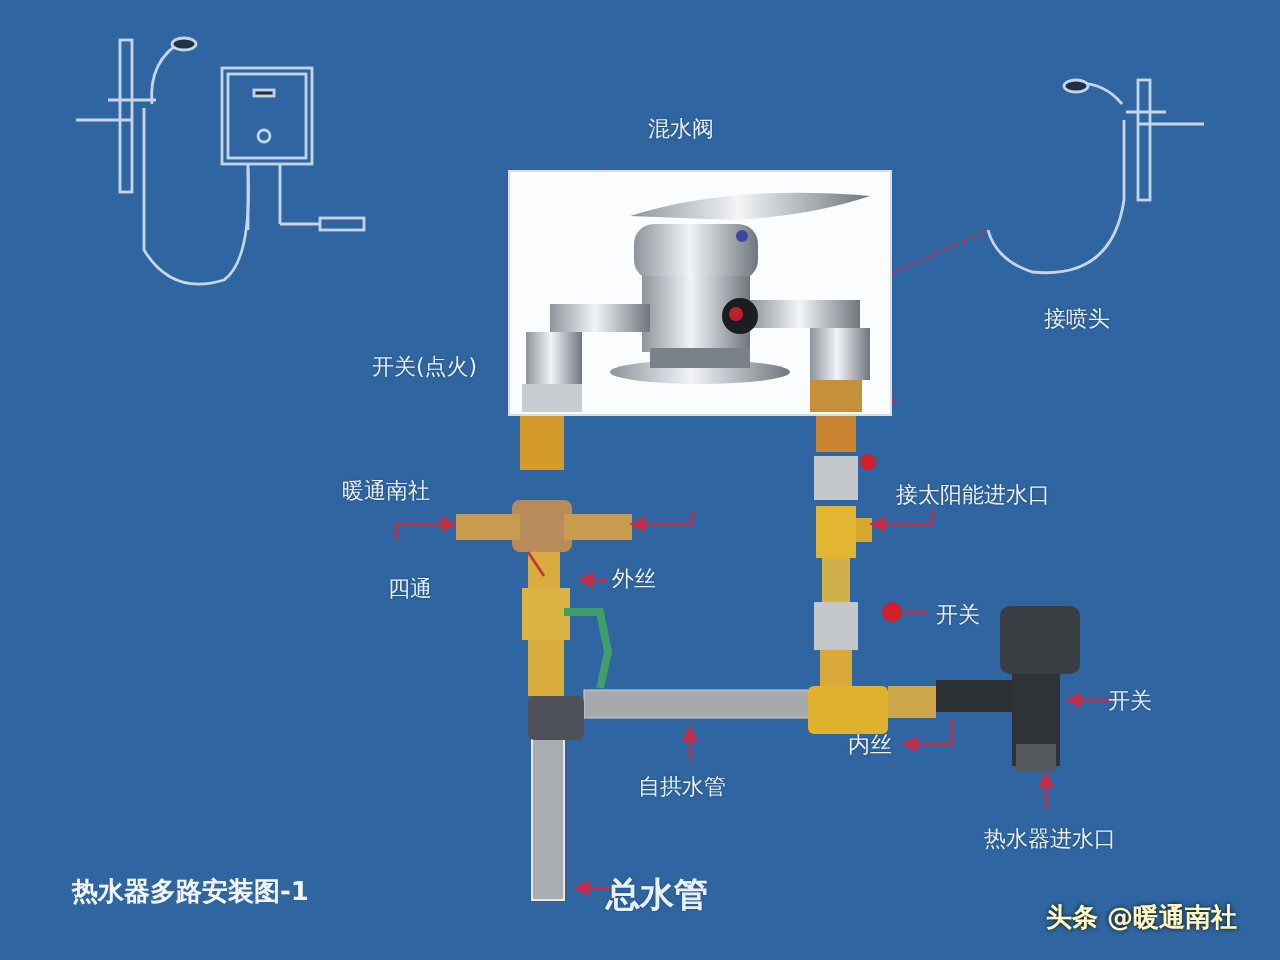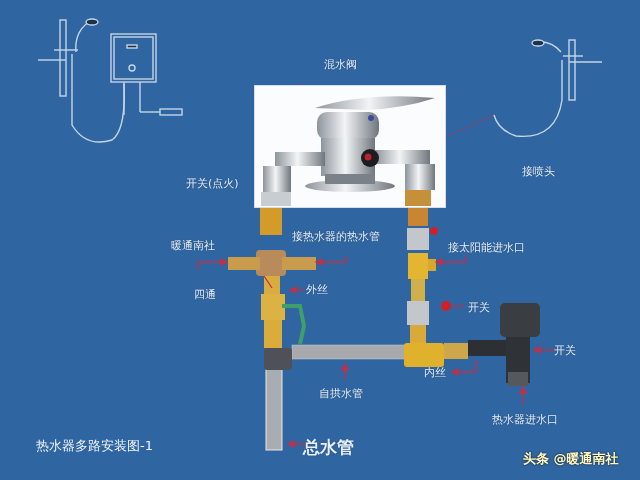--- a/index.html
+++ b/index.html
@@ -8,21 +8,21 @@
     background:#2f65a0;
     font-family:"DejaVu Sans", sans-serif;
     position:relative;
   }
   .stage { position:absolute; left:0; top:0; width:640px; height:480px;margin-left:16px; }
   .lbl {
     position:absolute; color:#e8f1fb; font-size:11px; white-space:nowrap;
     text-shadow:0 0 1px #1c3f66;
   }
   .lbl.big { font-size:17px; font-weight:bold; }
-  .title { position:absolute; left:20px; top:437px; color:#f2f6fb; font-size:13px; font-weight:normal; }
+  .title { position:absolute; left:20px; top:437px; color:#f2f6fb; font-size:13px; font-weight:bold; }
   .watermark { position:absolute; left:507px; top:450px; color:#fef9c3; font-size:13px; font-weight:bold; text-shadow:0 0 2px #111; }
   .photo {
     position:absolute; left:238px; top:85px; width:190px; height:121px;
     background:#fbfcfd; border:1px solid #d7dde4;
   }
   svg { position:absolute; left:0; top:0; }
 </style>
 </head>
 <body>
 
@@ -140,23 +140,22 @@
       <circle cx="113" cy="71" r="3.5" fill="#c0202b"></circle>
       <ellipse cx="95" cy="100" rx="45" ry="6" fill="url(#chr)"></ellipse>
       <rect x="70" y="88" width="50" height="10" fill="#7a8188"></rect>
       <rect x="6" y="106" width="30" height="14" fill="#c8cdd2"></rect>
       <rect x="150" y="104" width="26" height="16" fill="#c4903a"></rect>
     </svg>
   </div>
 
   <div class="lbl" style="left:308px;top:57px;">混水阀</div>
   <div class="lbl" style="left:170px;top:176px;">开关(点火)</div>
-  <div class="lbl" style="left:506px;top:164px;text-align:right;">接喷头</div>
+  <div class="lbl" style="left:506px;top:152px;text-align:right;">接喷头</div>
   <div class="lbl" style="left:155px;top:238px;">暖通南社</div>
-  <div class="lbl" style="left:276px;top:229px;">接热水器的热水管</div>
   <div class="lbl" style="left:178px;top:287px;">四通</div>
   <div class="lbl" style="left:290px;top:282px;font-family:Liberation Serif, serif;">外丝</div>
   <div class="lbl" style="left:432px;top:240px;">接太阳能进水口</div>
   <div class="lbl" style="left:452px;top:300px;">开关</div>
   <div class="lbl" style="left:538px;top:343px;">开关</div>
   <div class="lbl" style="left:408px;top:365px;">内丝</div>
   <div class="lbl" style="left:303px;top:386px;">自拱水管</div>
   <div class="lbl big" style="left:287px;top:436px;">总水管</div>
   <div class="lbl" style="left:476px;top:412px;">热水器进水口</div>
 

